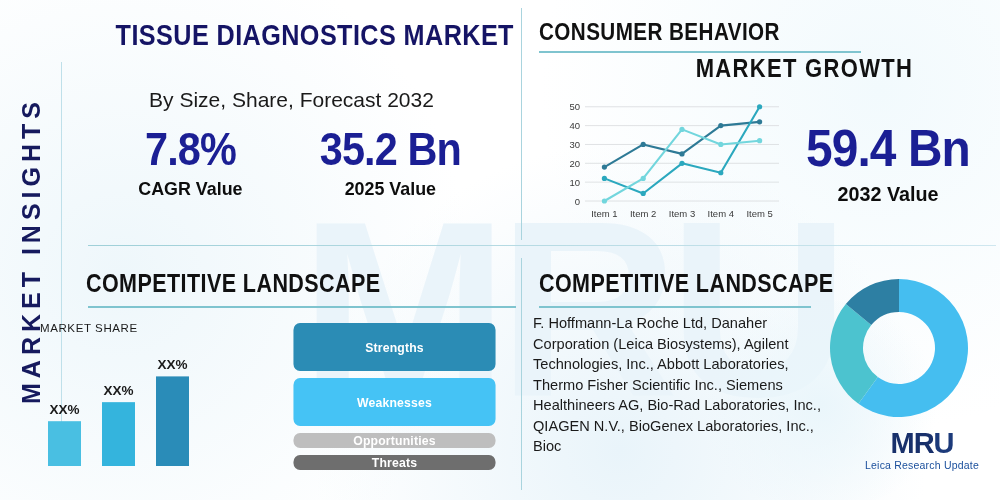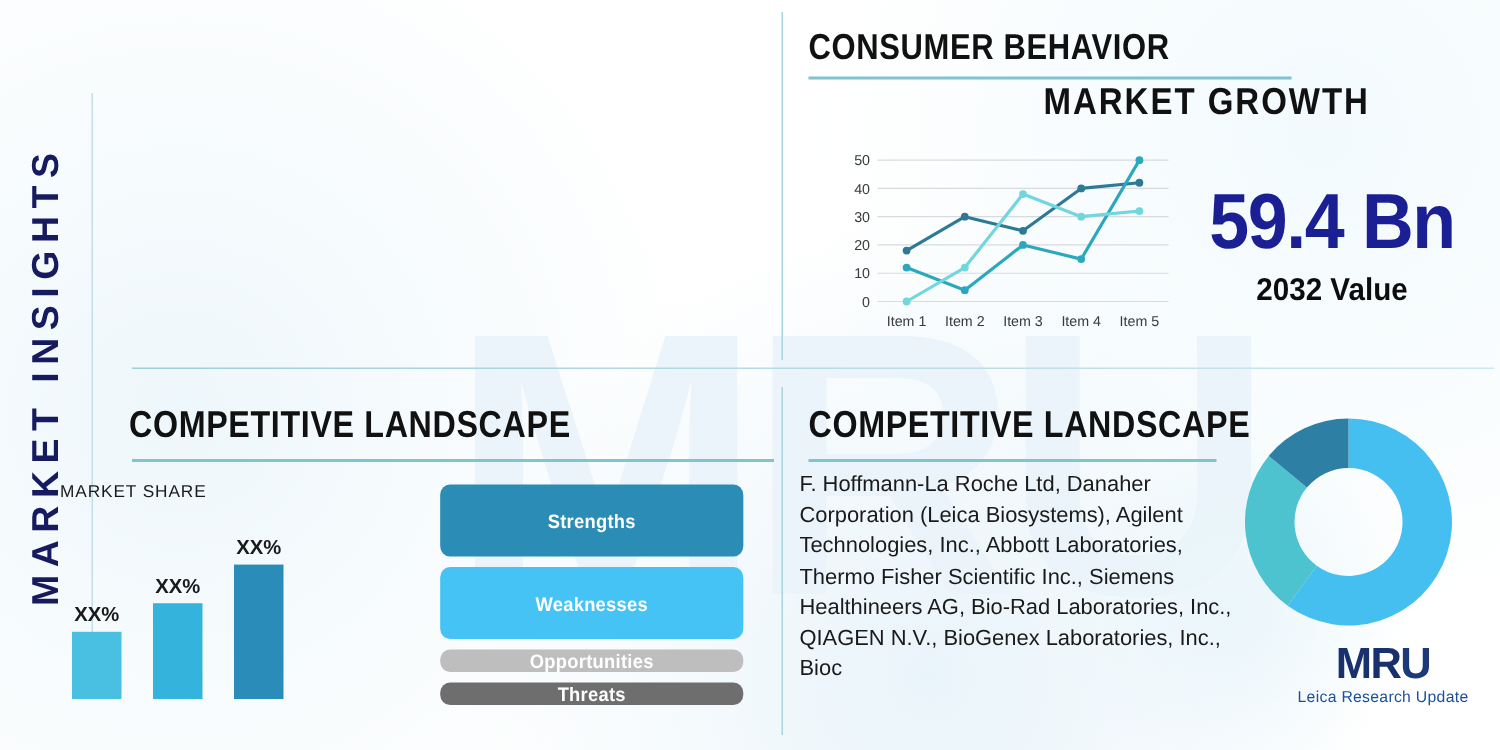--- a/index.html
+++ b/index.html
@@ -303,20 +303,34 @@
 
   <div class="rail">
     <div class="rail-text">MARKET INSIGHTS</div>
   </div>
   <div class="rail-line"></div>
 
   <div class="hdiv"></div>
   <div class="vdiv-top"></div>
   <div class="vdiv-bot"></div>
 
+  <div class="tl">
+    <div class="main-title">TISSUE DIAGNOSTICS MARKET</div>
+    <div class="subtitle">By Size, Share, Forecast 2032</div>
+    <div class="kpi-row">
+      <div class="kpi">
+        <div class="kpi-val">7.8%</div>
+        <div class="kpi-lab">CAGR Value</div>
+      </div>
+      <div class="kpi">
+        <div class="kpi-val">35.2 Bn</div>
+        <div class="kpi-lab">2025 Value</div>
+      </div>
+    </div>
+  </div>
 
   <div class="tr">
     <div class="sect-title">CONSUMER BEHAVIOR</div>
     <div class="title-rule"></div>
     <div class="growth-head">MARKET GROWTH</div>
     <div class="growth-val">59.4 Bn</div>
     <div class="growth-lab">2032 Value</div>
 
     <div class="linechart">
       <svg class="lc-svg" width="230" height="130" viewBox="0 0 230 130">

